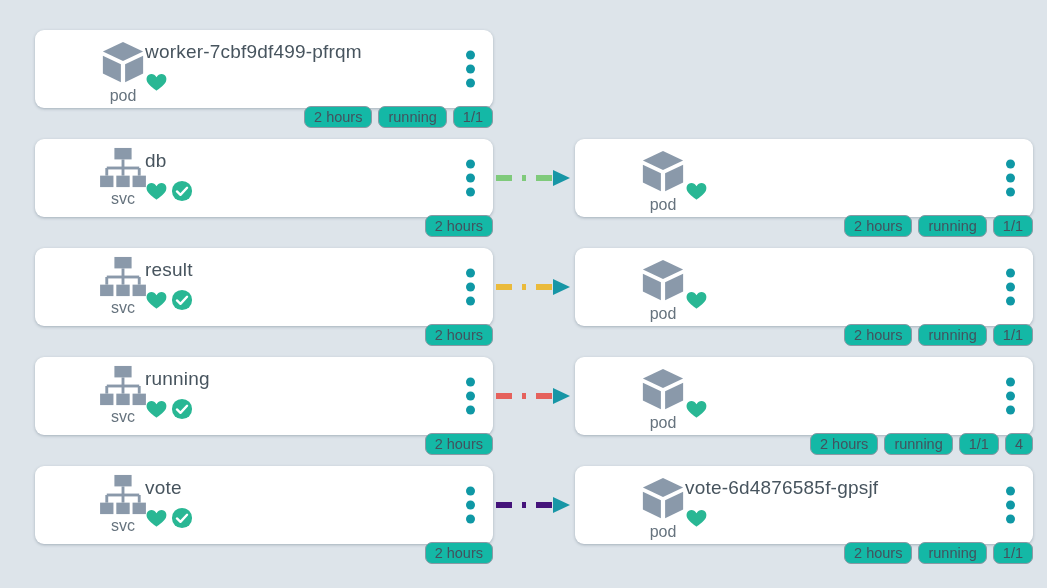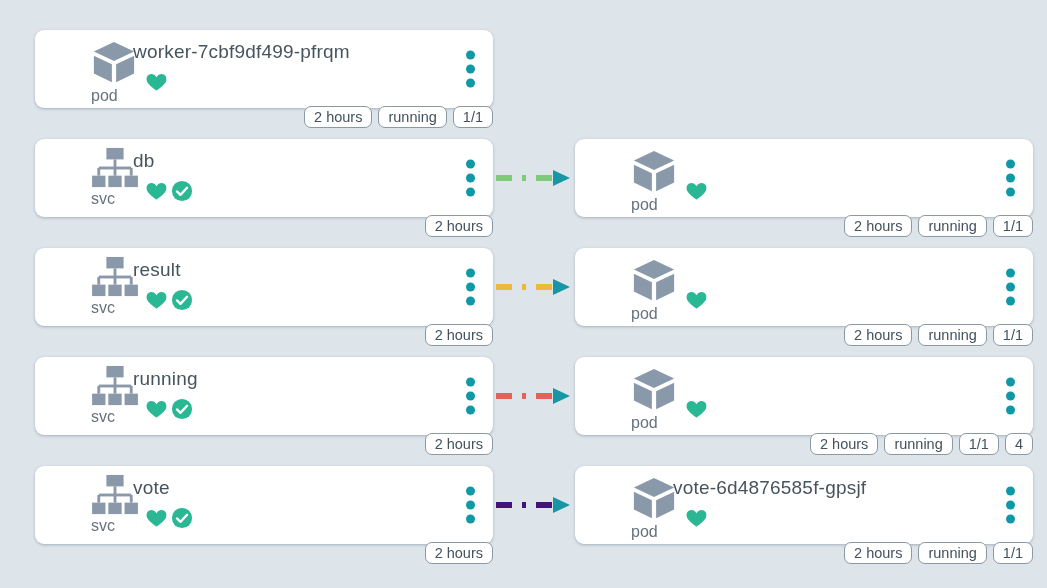--- a/index.html
+++ b/index.html
@@ -3,33 +3,33 @@
 <meta charset="utf-8">
 <style>
   html,body{margin:0;padding:0;}
   body{font-family:"Liberation Sans","DejaVu Sans",sans-serif;}
   #canvas{position:relative;width:1047px;height:588px;background:#dde4ea;overflow:hidden;}
 
   .node{position:absolute;width:458px;height:78px;}
   .card{position:absolute;inset:0;background:#ffffff;border-radius:9px;
         box-shadow:0 1px 3px rgba(96,114,128,.45);}
   .icon-block{position:absolute;left:56px;top:8px;width:64px;display:flex;
-              flex-direction:column;align-items:flex-start;}
+              flex-direction:column;align-items:center;}
   .icon-block svg{display:block;}
   .kind{font-size:16px;color:#66737e;margin-top:1px;line-height:18px;}
-  .title{position:absolute;left:98px;top:11px;font-size:19px;color:#47545e;
+  .title{position:absolute;left:110px;top:11px;font-size:19px;color:#47545e;
          white-space:nowrap;letter-spacing:.2px;}
   .health{position:absolute;left:110px;top:41px;display:flex;gap:3px;align-items:center;}
   .health svg{display:block;}
   .dots{position:absolute;right:12px;top:50%;transform:translateY(-50%);
         background:none;border:none;padding:6px;display:flex;flex-direction:column;
         gap:5px;cursor:pointer;}
   .dot{width:9px;height:9px;border-radius:50%;background:#0f98a5;}
   .badges{position:absolute;top:76px;right:0;display:flex;gap:6px;}
-  .badge{background:#ffffff;border:1.5px solid#8a99a4;border-radius:7px;color:#43525e;
+  .badge{background:#14b8a6;border:1.5px solid#8a99a4;border-radius:7px;color:#43525e;
          font-size:14.5px;line-height:20px;padding:0 9px;white-space:nowrap;}
   .edge{position:absolute;width:78px;height:18px;}
 </style>
 </head>
 <body>
 
 <div id="canvas">
     <div class="node" style="left: 35px; top: 30px;">
     <div class="card"></div>
     <div class="icon-block">

